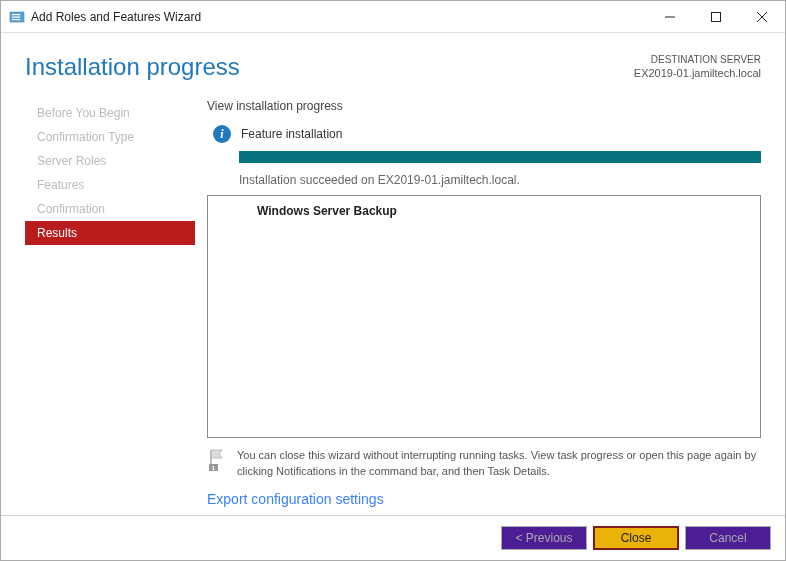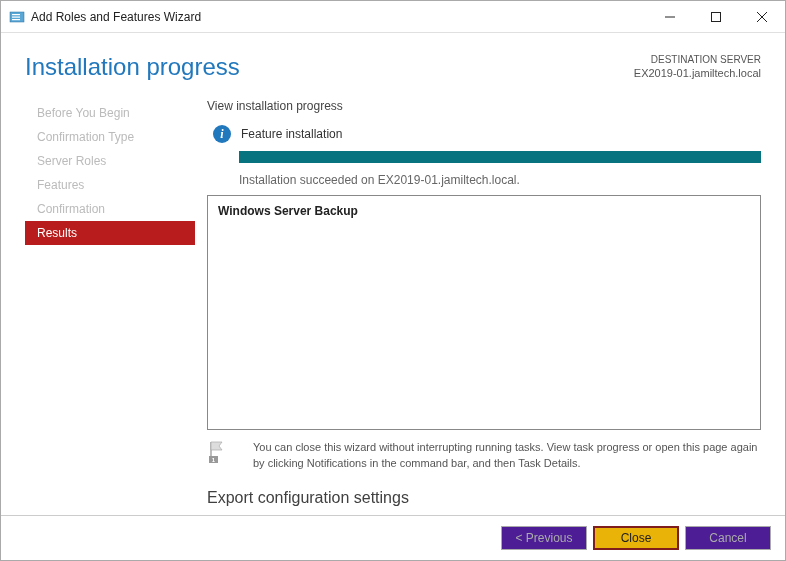--- a/index.html
+++ b/index.html
@@ -32,26 +32,26 @@
     .progress-label { font-size: 12px; color: #444; margin-bottom: 12px; }
     .feature-row { display: flex; align-items: center; gap: 10px; margin-bottom: 8px; padding-left: 6px; }
     .feature-row .info-icon { width: 18px; height: 18px; border-radius: 50%; background: #2178bd; color: #fff; display: flex; align-items: center; justify-content: center; font-size: 12px; font-weight: bold; font-style: italic; font-family: Georgia, serif; }
     .feature-row .ftext { font-size: 12px; color: #333; }
 
     .progressbar { height: 12px; background: #07737e; margin: 0 0 10px 32px; }
 
     .status-text { font-size: 12px; color: #666; margin: 0 0 8px 32px; }
 
     .results-box { border: 1px solid #888; min-height: 200px; flex: 1; padding: 8px 10px; font-size: 12px; color: #222; background: #fff; margin-bottom: 10px; }
-    .results-box .item { font-weight: 600; }
+    .results-box .item { font-weight: 600; margin-left: 39px; }
 
-    .hint-row { display: flex; gap: 26px; align-items: flex-start; font-size: 11px; color: #555; line-height: 1.4; margin-bottom: 6px; }
+    .hint-row { display: flex; gap: 10px; align-items: flex-start; font-size: 11px; color: #555; line-height: 1.4; margin-bottom: 6px; }
     .hint-row .flag-icon { width: 20px; height: 24px; flex-shrink: 0; }
 
-    .export-link { font-size: 16px; color: #404040; cursor: pointer; margin-top: 12px; }
+    .export-link { font-size: 14px; color: #3b82f6; cursor: pointer; margin-top: 6px; }
 
     
     .footer { border-top: 1px solid #ccc; padding: 10px 14px; display: flex; justify-content: flex-end; gap: 6px; }
     .btn { width: 86px; height: 24px; font-size: 12px; border: 1px solid #aaa; background: #efefef; color: #555; display: flex; align-items: center; justify-content: center; }
     .btn.disabled { color: #aaa; background: #4c1d95; cursor: default; }
     .btn.primary { border: 2px solid #7f1d1d; background: #eab308; color: #222; }
   </style>
 </head>
 <body>
 

